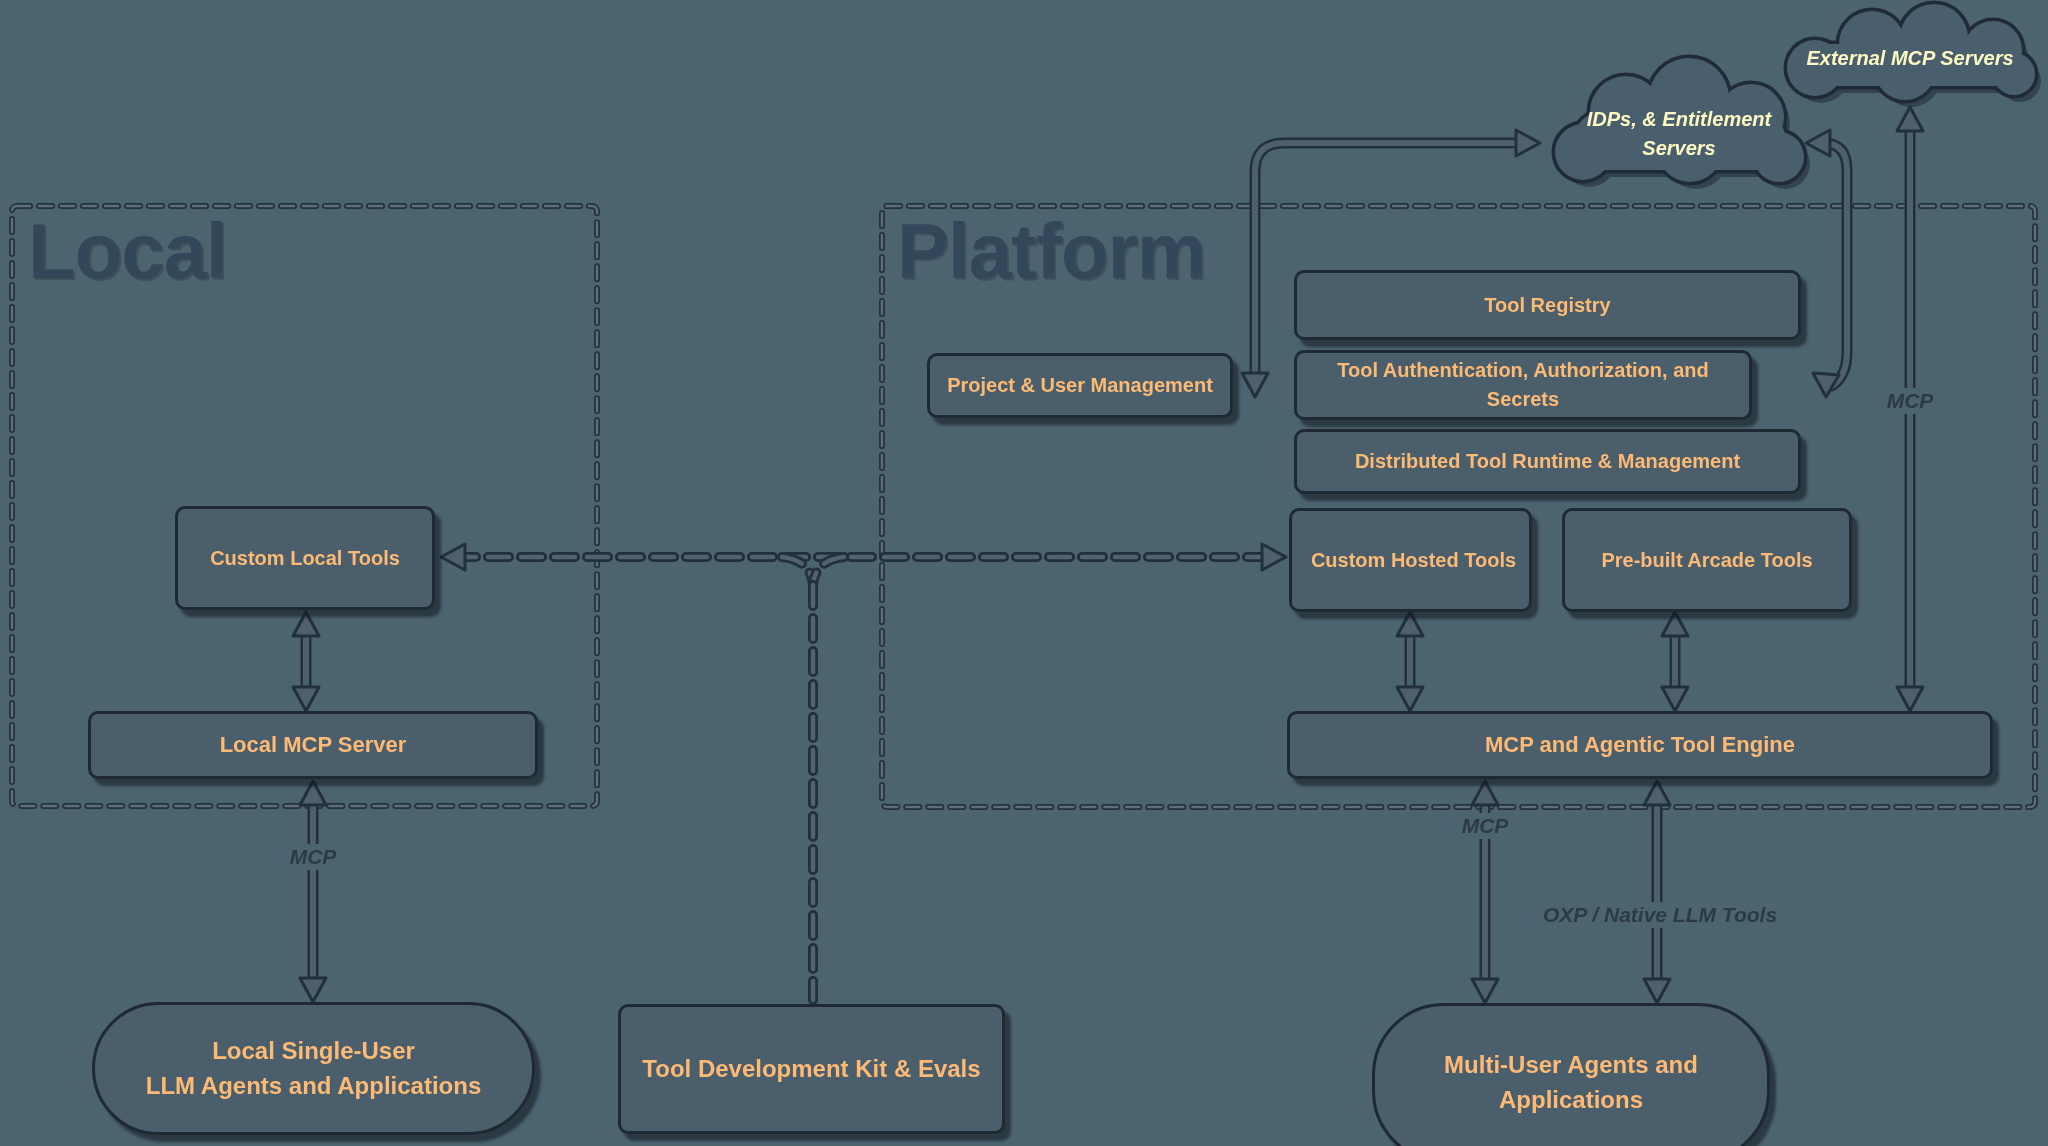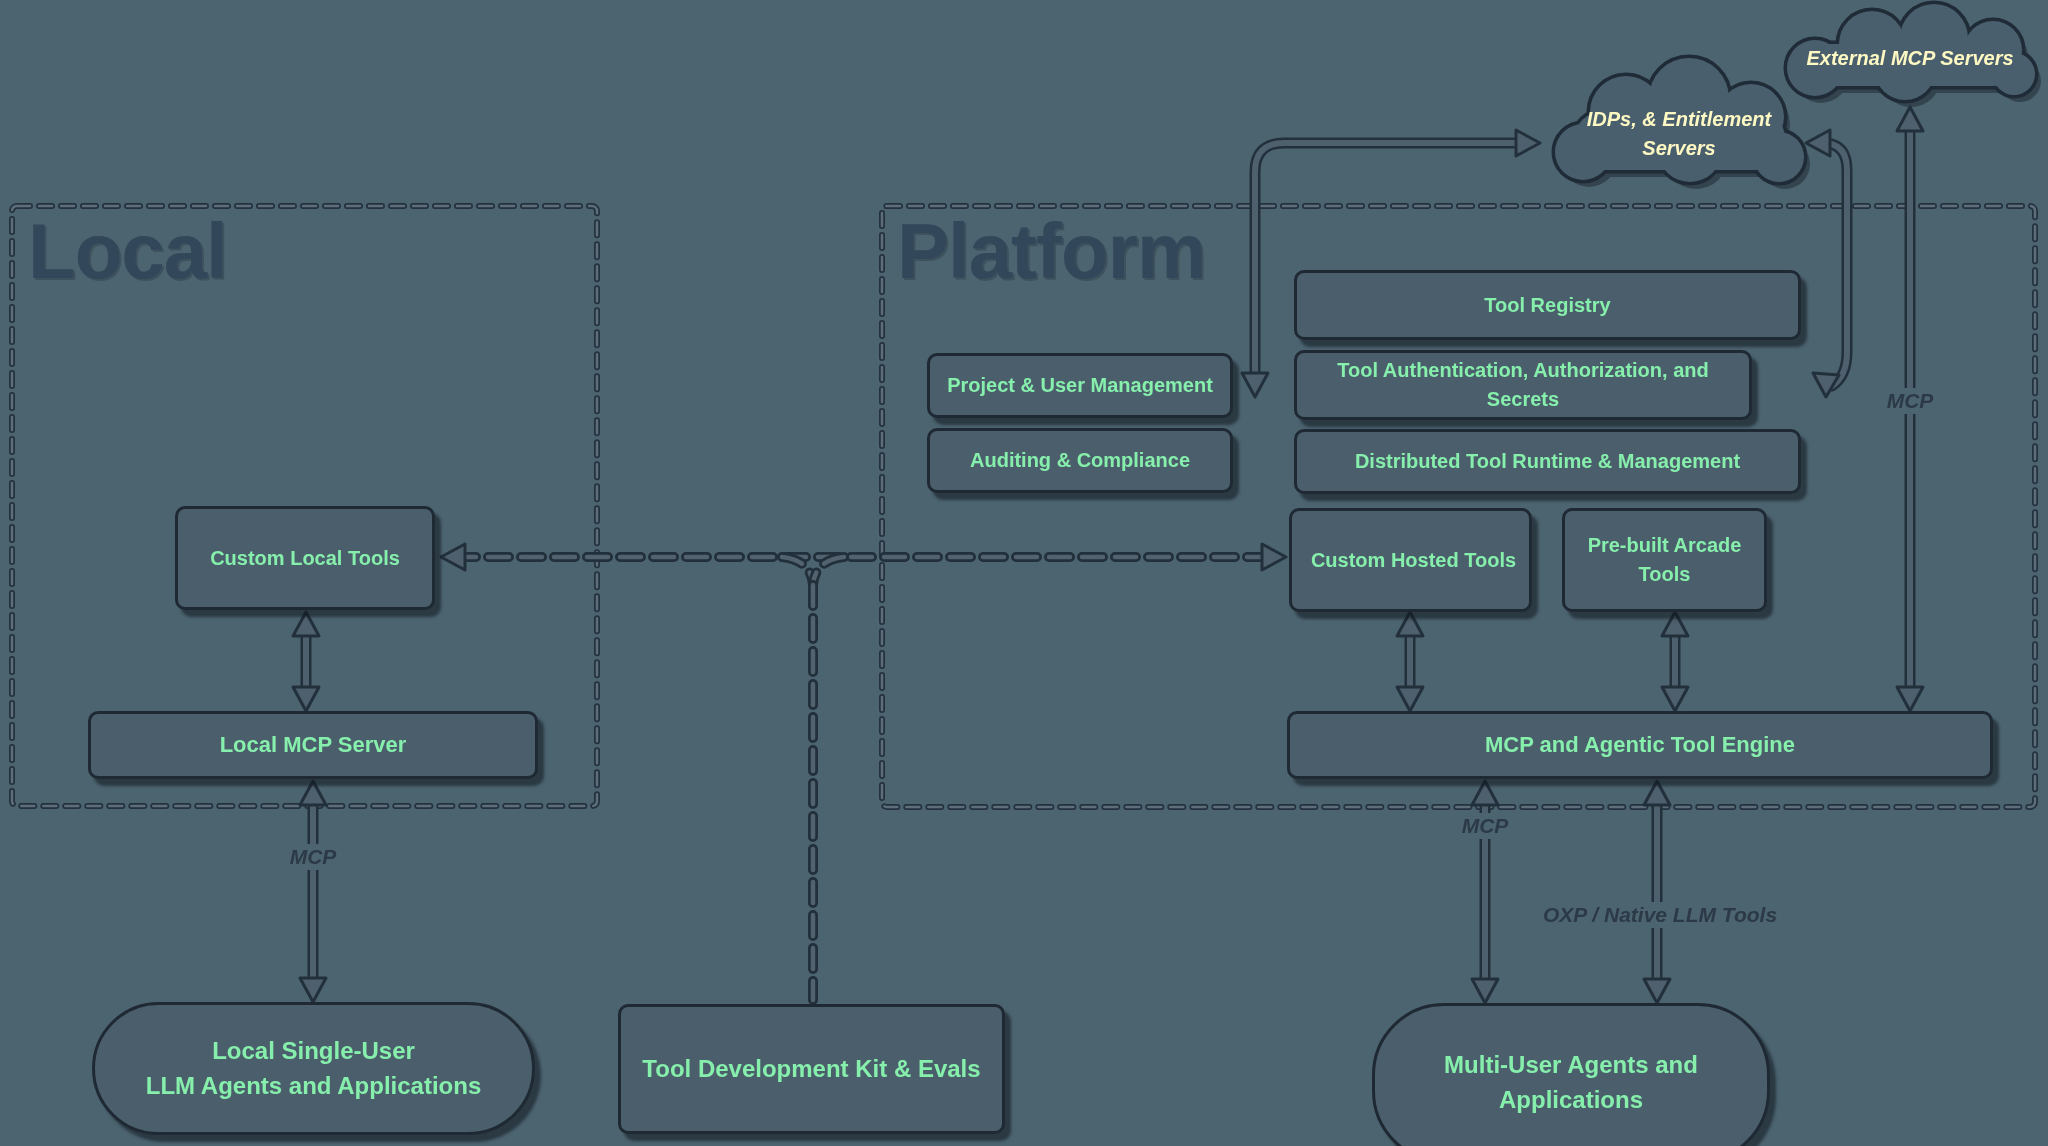--- a/index.html
+++ b/index.html
@@ -14,21 +14,21 @@
   .ei{fill:none;stroke:#4e5f6d;stroke-width:6;stroke-linecap:round;}
   .dash-o{fill:none;stroke:#22303c;stroke-width:10;stroke-linecap:round;stroke-dasharray:21 12;}
   .dash-i{fill:none;stroke:#52626f;stroke-width:4.5;stroke-linecap:round;stroke-dasharray:21 12;}
   .head{fill:#4e5f6d;stroke:#22303c;stroke-width:3;stroke-linejoin:round;}
 
   .title{position:absolute;font-size:78px;font-weight:700;color:#33475a;z-index:2;
          letter-spacing:-1px;text-shadow:2px 2px 0 rgba(25,35,45,.28);line-height:1;}
 
   .node{position:absolute;display:flex;flex-direction:column;align-items:center;justify-content:center;
         text-align:center;background:#4b5e6c;border:3px solid #1e2933;border-radius:10px;
-        box-shadow:6px 7px 3px rgba(14,22,30,.55);color:#86efac;font-weight:600;font-size:20px;
+        box-shadow:6px 7px 3px rgba(14,22,30,.55);color:#fdba74;font-weight:600;font-size:20px;
         z-index:2;line-height:1.45;box-sizing:border-box;padding:0 6px;}
   .stadium{border-radius:72px;font-size:24px;font-weight:700;}
   .big{font-size:24px;font-weight:700;}
 
   .cloudlabel{position:absolute;transform:translate(-50%,-50%);color:#fef9c3;font-style:italic;
         font-weight:600;font-size:20px;z-index:2;text-align:center;line-height:1.45;white-space:nowrap;}
 
   .elabel{position:absolute;transform:translate(-50%,-50%);font-style:italic;font-weight:700;
         font-size:21px;color:#2c3a47;background:#4c6470;padding:1px 7px;z-index:3;border-radius:4px;
         white-space:nowrap;}
@@ -177,38 +177,35 @@
     <span style="display:block;">LLM Agents and Applications</span>
   </div>
 
   <div class="node" style="left:927px;top:353px;width:306px;height:65px;">
     <span>Project &amp; User Management</span>
   </div>
 
   <div class="node big" style="left:618px;top:1004px;width:387px;height:130px;">
     <span>Tool Development Kit &amp; Evals</span>
   </div>
-  <div class="node" style="left:927px;top:428px;width:306px;height:65px;">
-    <span>Auditing &amp; Compliance</span>
-  </div>
 
   <div class="node" style="left:1294px;top:270px;width:507px;height:70px;">
     <span>Tool Registry</span>
   </div>
   <div class="node" style="left:1294px;top:350px;width:458px;height:70px;">
     <span>Tool Authentication, Authorization, and Secrets</span>
   </div>
   <div class="node" style="left:1294px;top:429px;width:507px;height:65px;">
     <span>Distributed Tool Runtime &amp; Management</span>
   </div>
 
   <div class="node" style="left:1289px;top:508px;width:243px;height:104px;padding-left:12px;">
     <span>Custom Hosted Tools</span>
   </div>
-  <div class="node" style="left:1562px;top:508px;width:205px;height:104px;">
+  <div class="node" style="left:1562px;top:508px;width:290px;height:104px;">
     <span>Pre-built Arcade Tools</span>
   </div>
 
   <div class="node" style="left:1287px;top:711px;width:706px;height:68px;font-size:22px;">
     <span>MCP and Agentic Tool Engine</span>
   </div>
 
   <div class="node stadium" style="left:1372px;top:1003px;width:398px;height:160px;">
     <span style="display:block;">Multi-User Agents and</span>
     <span style="display:block;">Applications</span>

